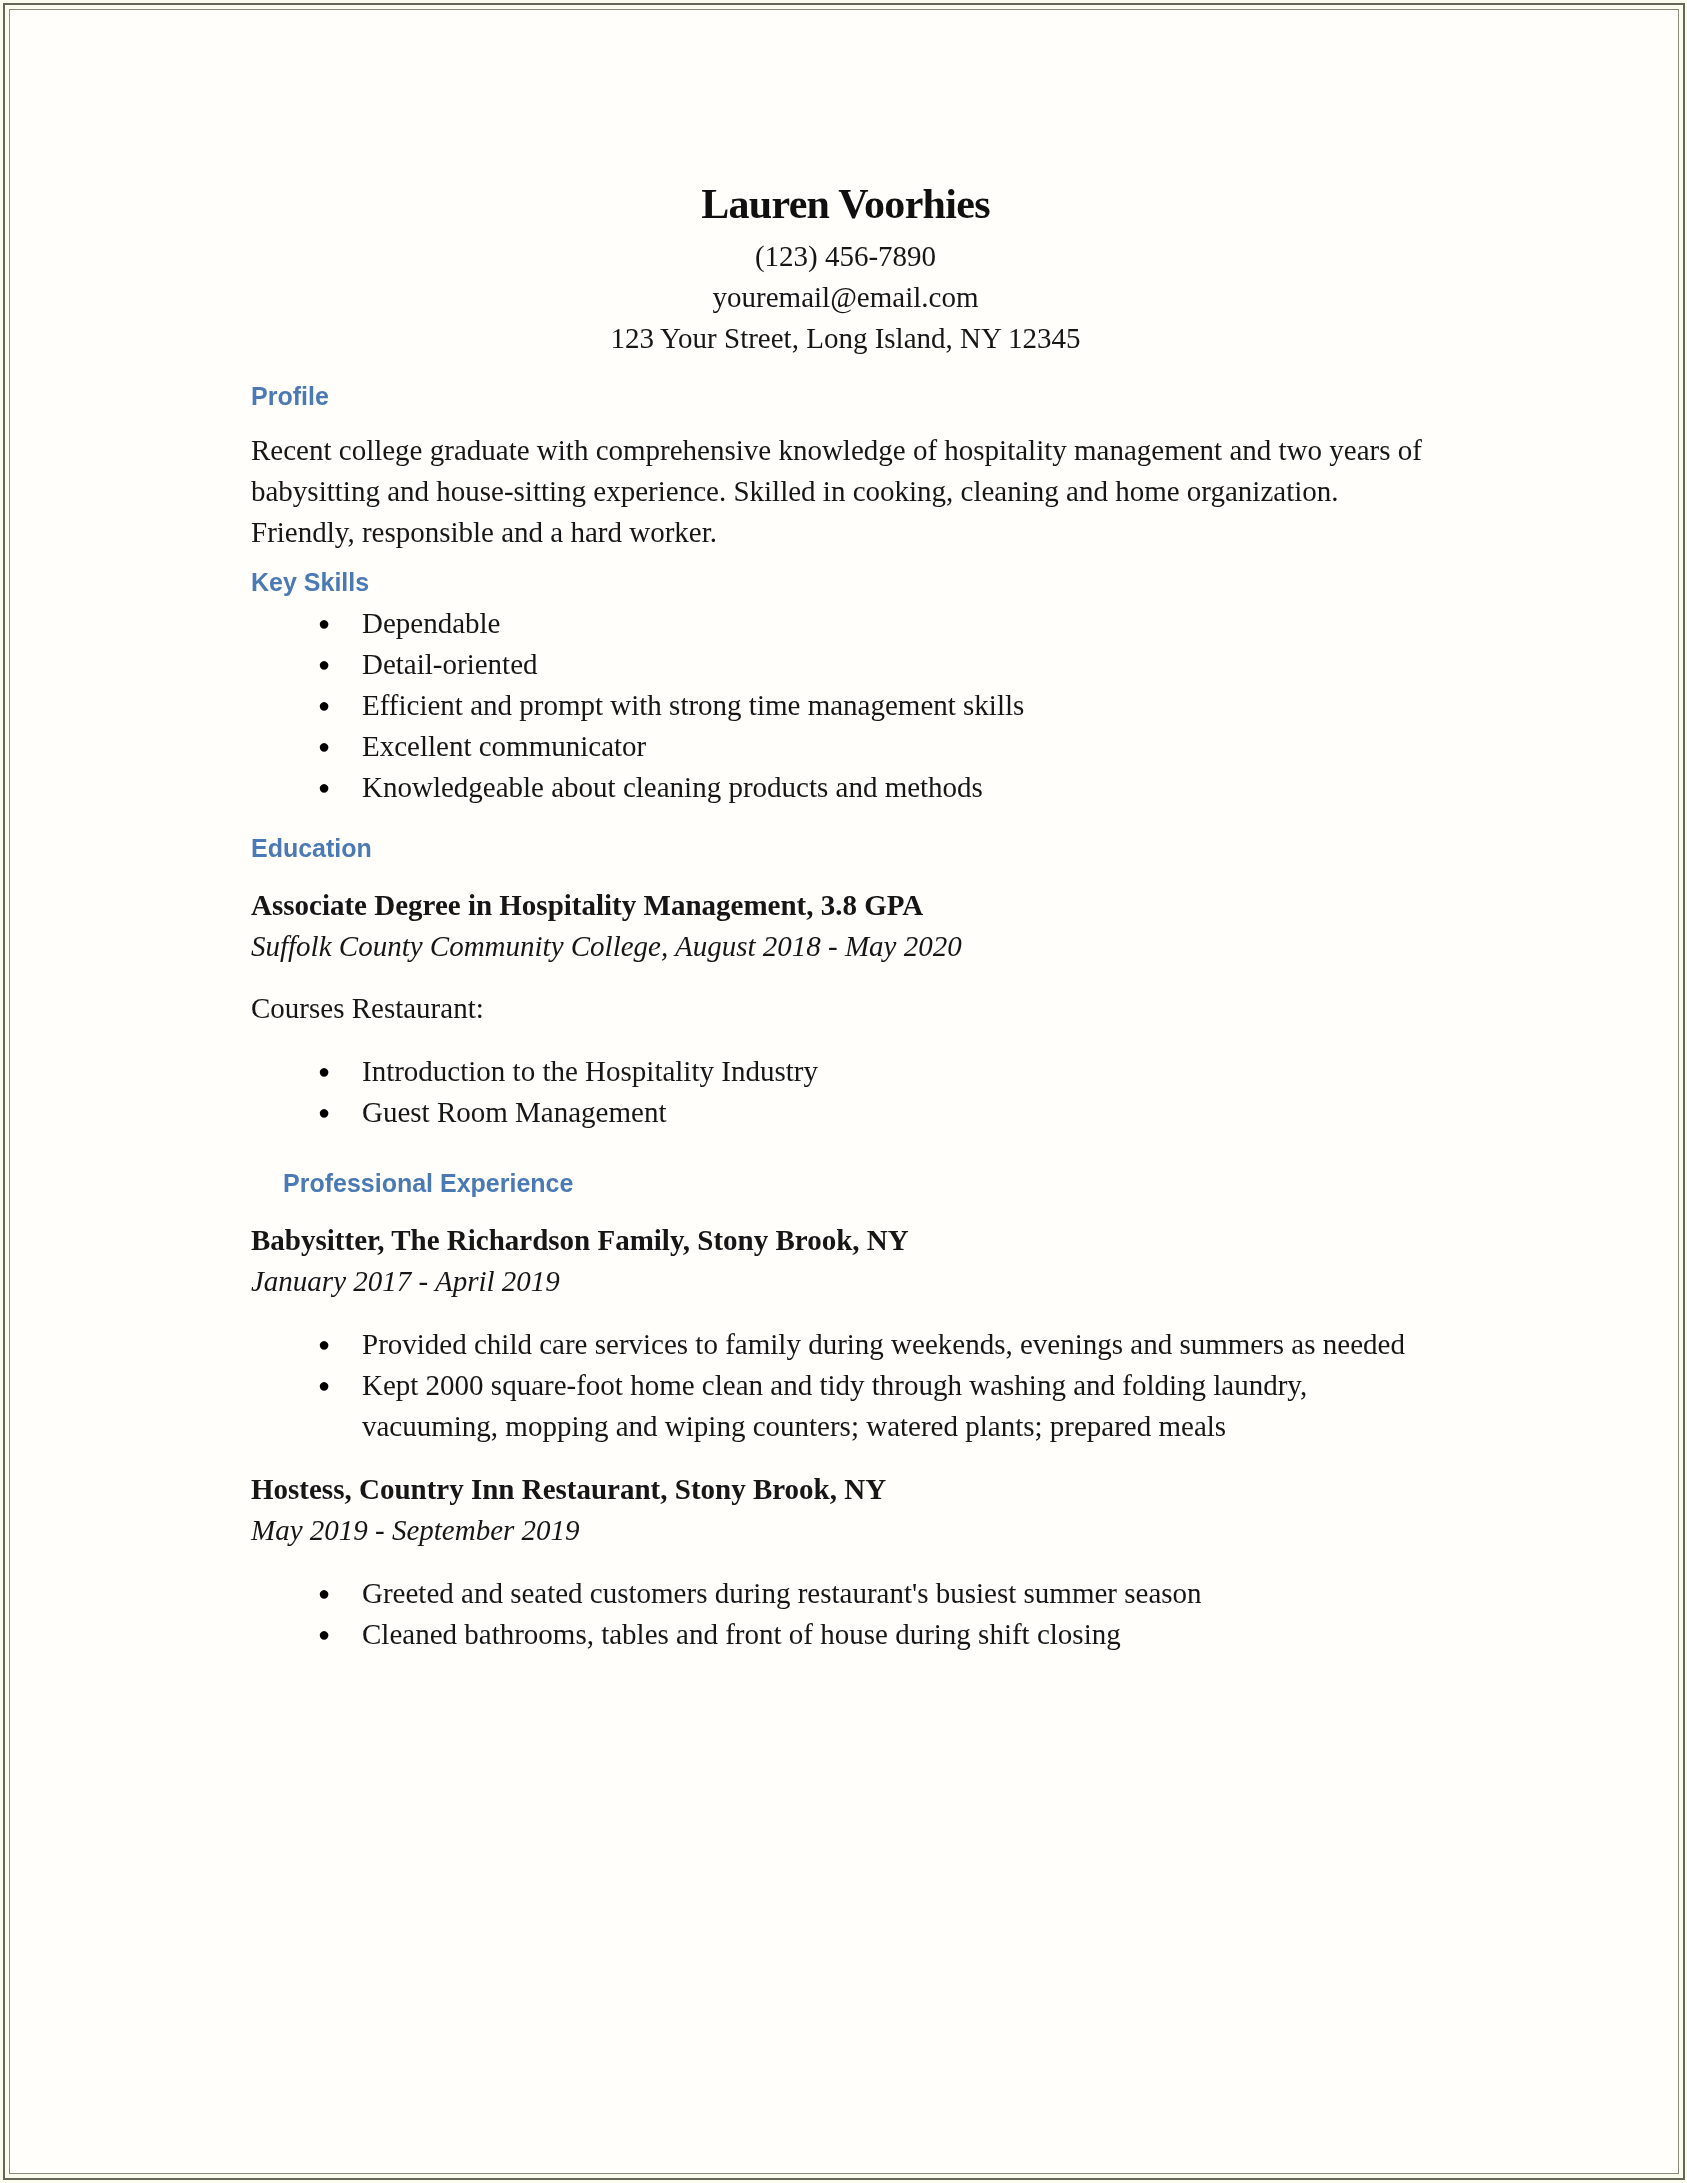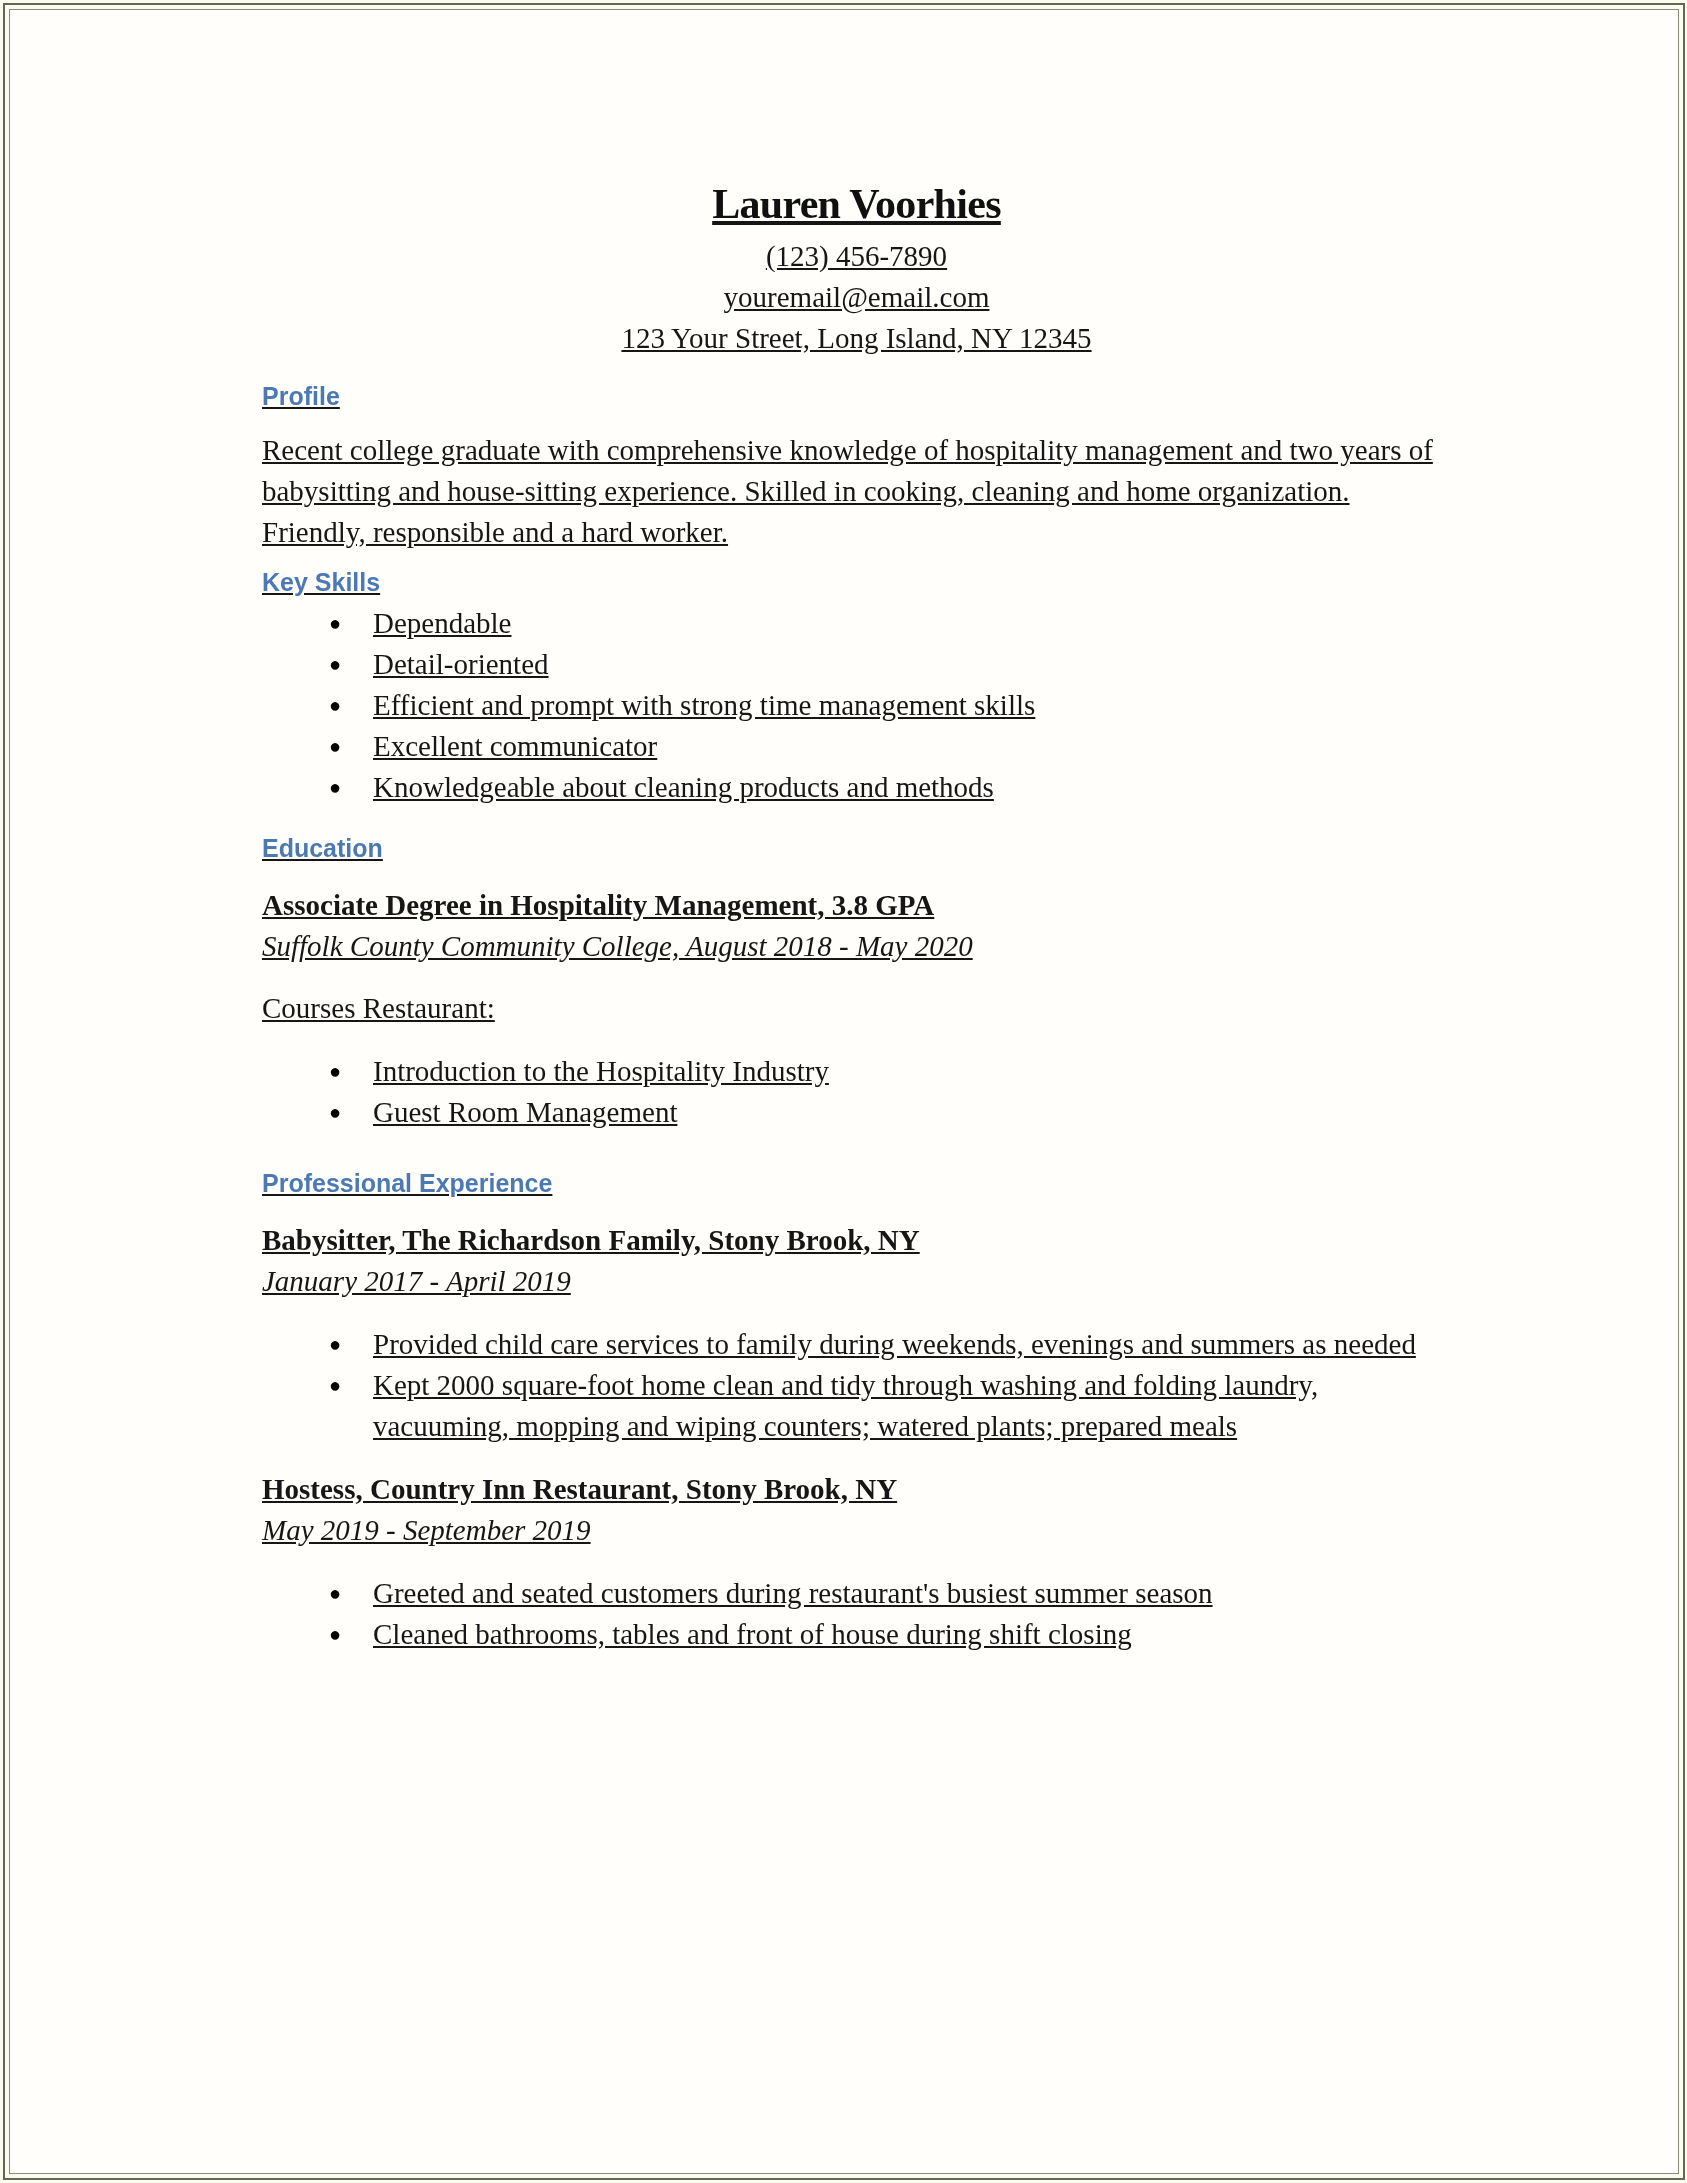--- a/index.html
+++ b/index.html
@@ -15,38 +15,38 @@
     position: absolute; inset: 2.6px;
     border: 2px solid #65655a;
     pointer-events: none;
   }
   .frame-inner {
     position: absolute; inset: 8.6px;
     border: 0.7px solid #8a8a7c;
     background: #fffefb;
   }
   .content {
-    position: absolute; left: 262px; top: 0; width: 1189px;
-    font-size: 29px; line-height: 41px; text-decoration: underline;
+    position: absolute; left: 251px; top: 0; width: 1189px;
+    font-size: 29px; line-height: 41px;
   }
   header { margin-top: 180px; text-align: center; }
   .name {
     font-size: 42px; line-height: 48px; font-weight: bold;
     letter-spacing: -0.7px; margin: 0 0 8px 0; color: #101010;
   }
   .contact { margin: 0; font-size: 29px; line-height: 41px; }
   h2 {
     font-family: "Liberation Sans", sans-serif;
     font-size: 25px; line-height: 33px; font-weight: bold;
     color: #4a79b4; margin: 0;
   }
   .h-profile    { margin-top: 21px; }
   .h-skills     { margin-top: 13px; }
   .h-education  { margin-top: 24px; }
-  .h-experience { margin-top: 34px; }
+  .h-experience { margin-top: 34px; margin-left: 32px; }
   p { margin: 0; }
   .profile-body { margin-top: 17px; }
   .bold   { font-weight: bold; }
   .italic { font-style: italic; }
   .degree-line   { margin-top: 20px; }
   .courses-label { margin-top: 20.5px; }
   ul { list-style: none; margin: 12px; padding: 0 0 0 99px; }
   ul.skills-list  { margin-top: 4px; }
   ul.courses-list { margin-top: 22px; }
   ul.job-bullets  { margin-top: 22px; }

